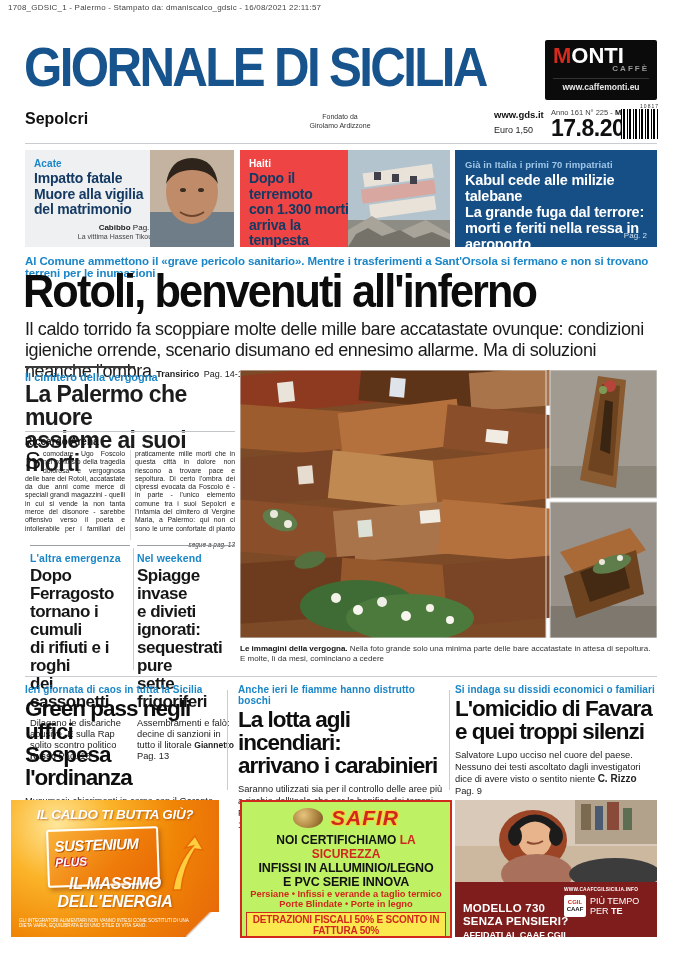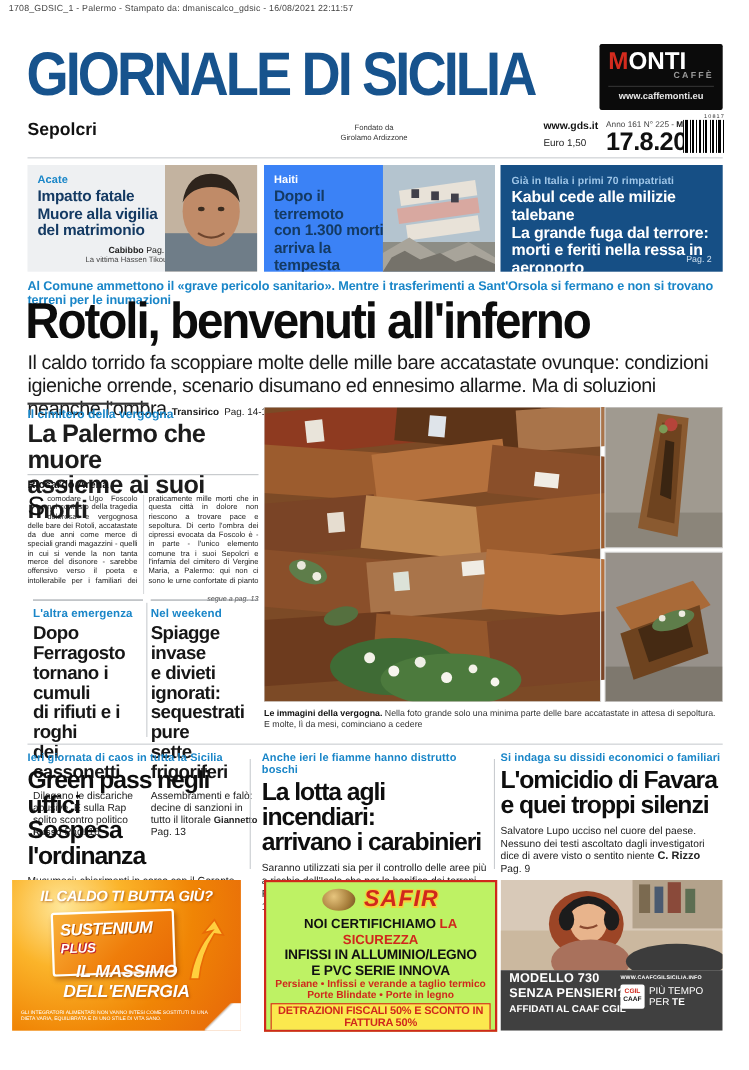--- a/index.html
+++ b/index.html
@@ -25,21 +25,21 @@
   .issue b { color:#111; }
   .date-big { left:551px; top:115px; font-size:23px; font-weight:700; color:#101010; letter-spacing:-.5px; }
   .barcode-wrap { left:621px; top:103px; width:38px; height:38px; }
   .barcode-num { font-size:5px; color:#333; text-align:right; letter-spacing:1px; }
   .barcode { width:38px; height:30px; background:repeating-linear-gradient(90deg,#000 0 1px,#fff 1px 2px,#000 2px 4px,#fff 4px 6px); }
   .top-rule { left:25px; top:143px; width:632px; height:1px; background:#c9ccd0; }
 
   
   .tbox { top:150px; height:97px; overflow:hidden; }
   .tbox1 { left:25px; width:209px; background:#eef0f2; }
-  .tbox2 { left:240px; width:210px; background:#3b82f6; }
+  .tbox2 { left:240px; width:210px; background:#ef4444; }
   .tbox3 { left:455px; width:202px; background:#164f85; padding:9px 10px; }
   .tbox .txt { padding:8px 0 0 9px; width:122px; }
   .kicker { color:#1a86c8; font-weight:700; font-size:10px; letter-spacing:.1px; }
   .tbox2 .kicker { color:#ffffff; }
   .tbox3 .kicker { color:#9fc6e8; font-size:9.5px; }
   .tbox-head { margin-top:2px; font-size:14px; font-weight:700; color:#143a63; line-height:15.5px; white-space:pre-line; letter-spacing:-.2px; }
   .tbox3 .tbox-head { color:#ffffff; font-size:14.5px; line-height:16px; }
   .tbox-byline { margin-top:5px; font-size:8px; color:#222; text-align:right; width:122px; }
   .tbox-byline b { font-size:8px; }
   .tbox-caption { font-size:7px; color:#444; text-align:right; width:122px; margin-top:1px; }
@@ -109,21 +109,21 @@
   .ad2-faucet { width:30px; height:20px; border-radius:50%; background:radial-gradient(circle at 35% 35%, #e7c57e, #a87f3c 60%, #6e4f1e); }
   .ad2-brand { font-size:21px; font-weight:900; font-style:italic; color:#d0281c; letter-spacing:1px; text-shadow:1px 1px 0 #f5d23c, -1px -1px 0 #f5d23c, 1px -1px 0 #f5d23c, -1px 1px 0 #f5d23c; }
   .ad2-l1 { margin-top:3px; font-size:12px; font-weight:800; color:#111; }
   .ad2-l1 .red { color:#d0281c; }
   .ad2-l2 { font-size:12.5px; font-weight:800; color:#111; letter-spacing:-.2px; }
   .ad2-l4 { font-size:9.3px; font-weight:700; color:#d0281c; }
   .ad2-banner { margin:3px 4px 0; font-size:10px; font-weight:900; color:#d0281c; border:1px solid #d0281c; background:#fbe84e; padding:1px 0; letter-spacing:-.2px; }
 
   .ad3 { left:455px; top:800px; width:202px; height:137px; overflow:hidden; }
   .ad3-photo { width:202px; height:82px; display:block; }
-  .ad3-band { position:absolute; left:0; right:0; top:82px; bottom:0; background:#404040; color:#fff; padding:2px 8px; }
+  .ad3-band { position:absolute; left:0; right:0; top:82px; bottom:0; background:#7f1d1d; color:#fff; padding:20px 8px; }
   .ad3-t1 { font-size:11.5px; font-weight:800; line-height:13px; letter-spacing:.2px; }
   .ad3-t3 { font-size:9px; font-weight:800; margin-top:2px; }
   .ad3-right { position:absolute; right:7px; top:5px; width:86px; }
   .ad3-url { font-size:4.8px; font-weight:700; letter-spacing:.2px; }
   .ad3-logo-row { display:flex; align-items:center; gap:4px; margin-top:3px; }
   .ad3-logo { width:22px; height:22px; background:#fff; border-radius:2px; font-weight:900; display:flex; flex-direction:column; align-items:center; justify-content:center; line-height:7px; }
   .ad3-logo .cgil { color:#d0281c; font-size:6px; }
   .ad3-logo .caaf { color:#111; font-size:6px; }
   .ad3-tag { font-size:9px; line-height:10px; font-weight:400; }
   .ad3-tag b { font-weight:900; }

